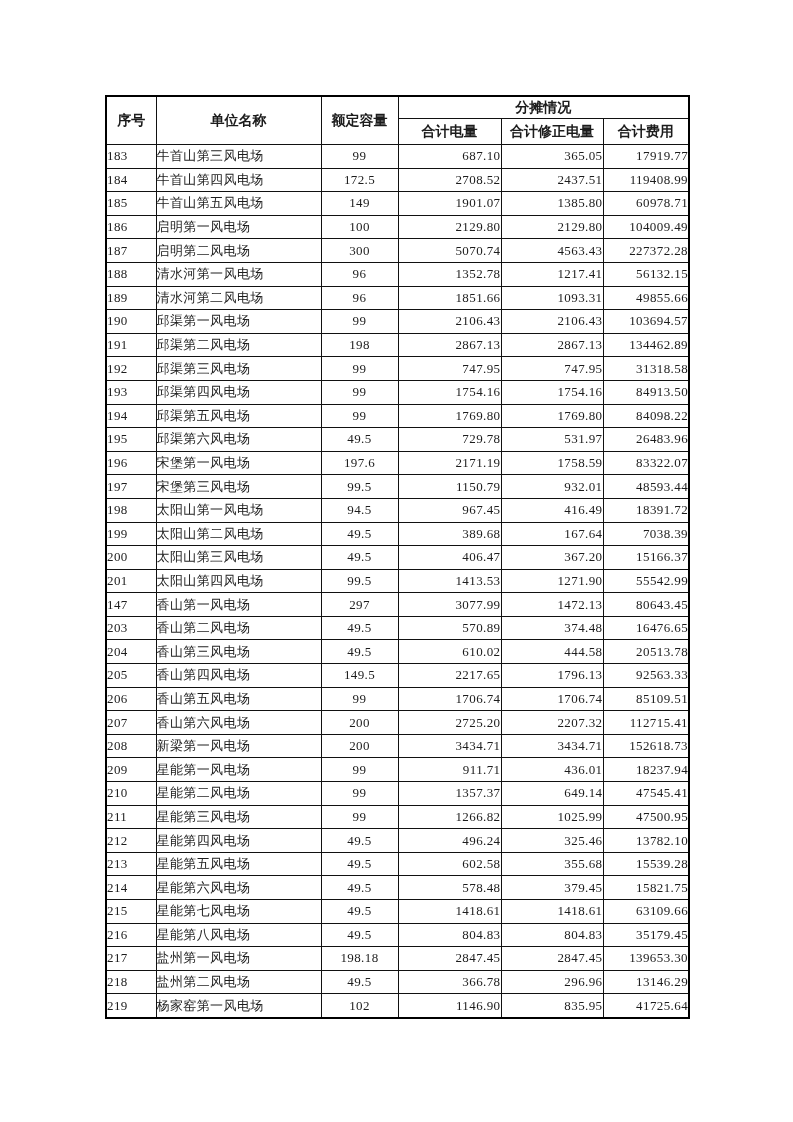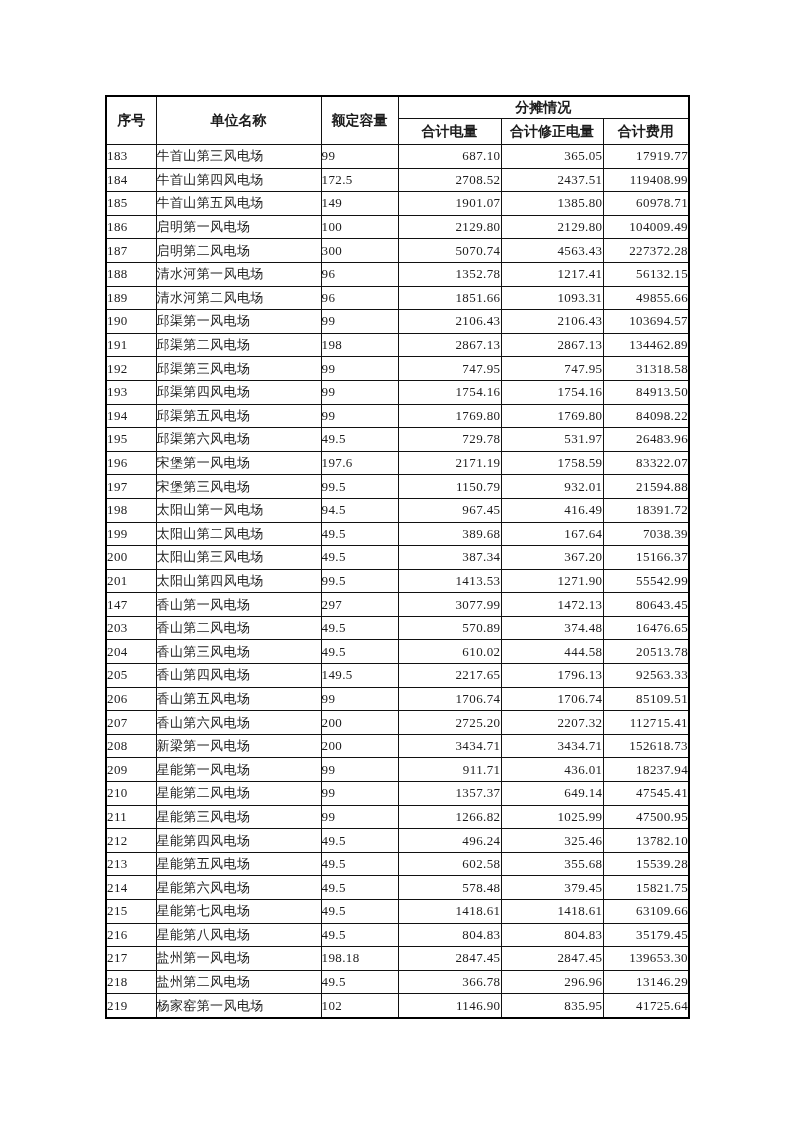--- a/index.html
+++ b/index.html
@@ -38,21 +38,21 @@
   tr.h2 th { height: 25px; }
   table.alloc td {
     font-size: 13px;
     height: 22.6px;
     vertical-align: middle;
     padding: 0;
     letter-spacing: 0.4px;
   }
   td.c-index  { text-align: left; }
   td.c-name   { text-align: left; letter-spacing: 0.2px; }
-  td.c-cap    { text-align: left; }
+  td.c-cap    { text-align: center; }
   td.c-num    { text-align: right; padding-right: 12px; }
   td.c-cost   { padding-right: 10px; }
 </style>
 </head>
 <body>
 
 <div class="page">
   <table class="alloc">
     <colgroup>
       <col style="width:50px">
@@ -187,21 +187,21 @@
           <td class="c-num">2171.19</td>
           <td class="c-num">1758.59</td>
           <td class="c-num c-cost">83322.07</td>
         </tr>
         <tr>
           <td class="c-index">197</td>
           <td class="c-name">宋堡第三风电场</td>
           <td class="c-cap">99.5</td>
           <td class="c-num">1150.79</td>
           <td class="c-num">932.01</td>
-          <td class="c-num c-cost">21594.88</td>
+          <td class="c-num c-cost">48593.44</td>
         </tr>
         <tr>
           <td class="c-index">198</td>
           <td class="c-name">太阳山第一风电场</td>
           <td class="c-cap">94.5</td>
           <td class="c-num">967.45</td>
           <td class="c-num">416.49</td>
           <td class="c-num c-cost">18391.72</td>
         </tr>
         <tr>
@@ -209,21 +209,21 @@
           <td class="c-name">太阳山第二风电场</td>
           <td class="c-cap">49.5</td>
           <td class="c-num">389.68</td>
           <td class="c-num">167.64</td>
           <td class="c-num c-cost">7038.39</td>
         </tr>
         <tr>
           <td class="c-index">200</td>
           <td class="c-name">太阳山第三风电场</td>
           <td class="c-cap">49.5</td>
-          <td class="c-num">387.34</td>
+          <td class="c-num">406.47</td>
           <td class="c-num">367.20</td>
           <td class="c-num c-cost">15166.37</td>
         </tr>
         <tr>
           <td class="c-index">201</td>
           <td class="c-name">太阳山第四风电场</td>
           <td class="c-cap">99.5</td>
           <td class="c-num">1413.53</td>
           <td class="c-num">1271.90</td>
           <td class="c-num c-cost">55542.99</td>

